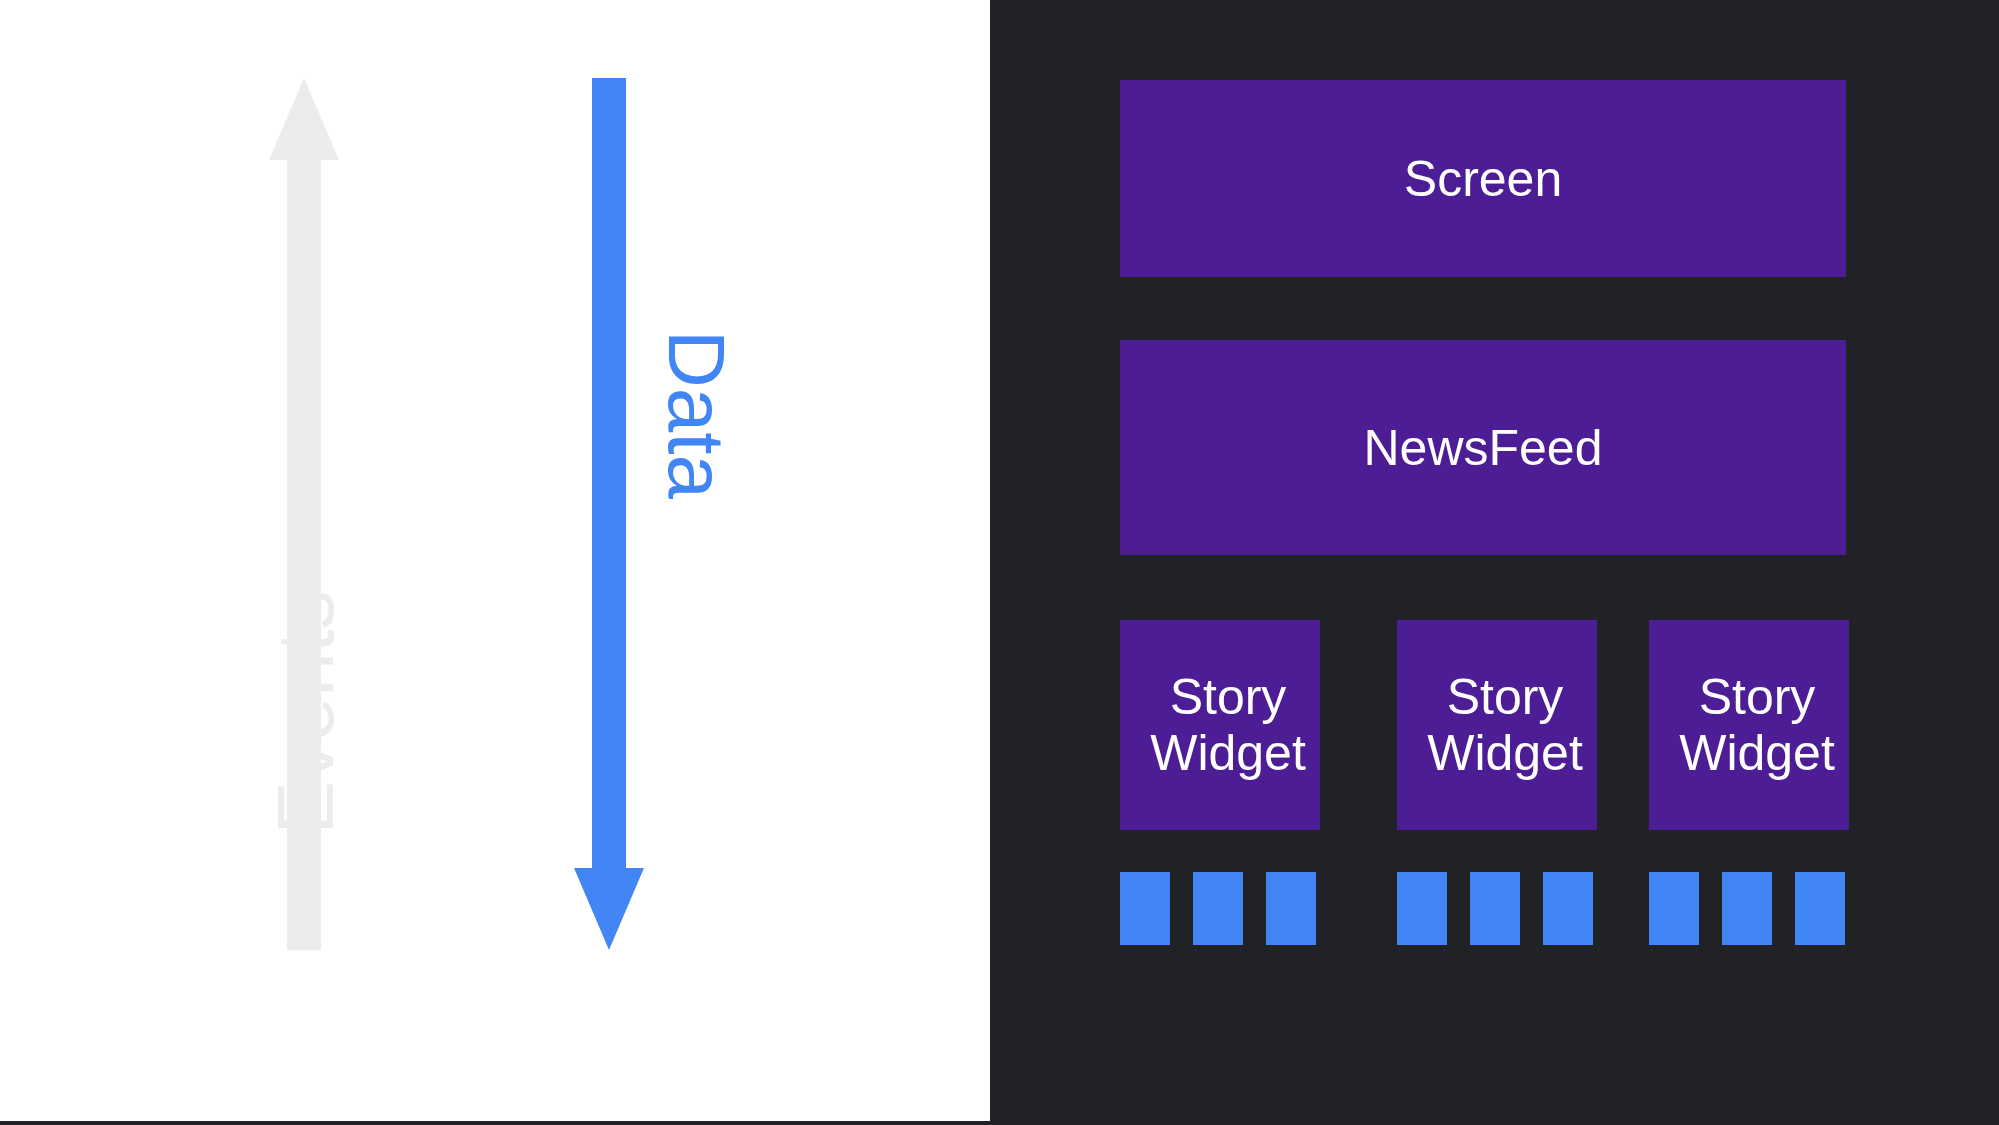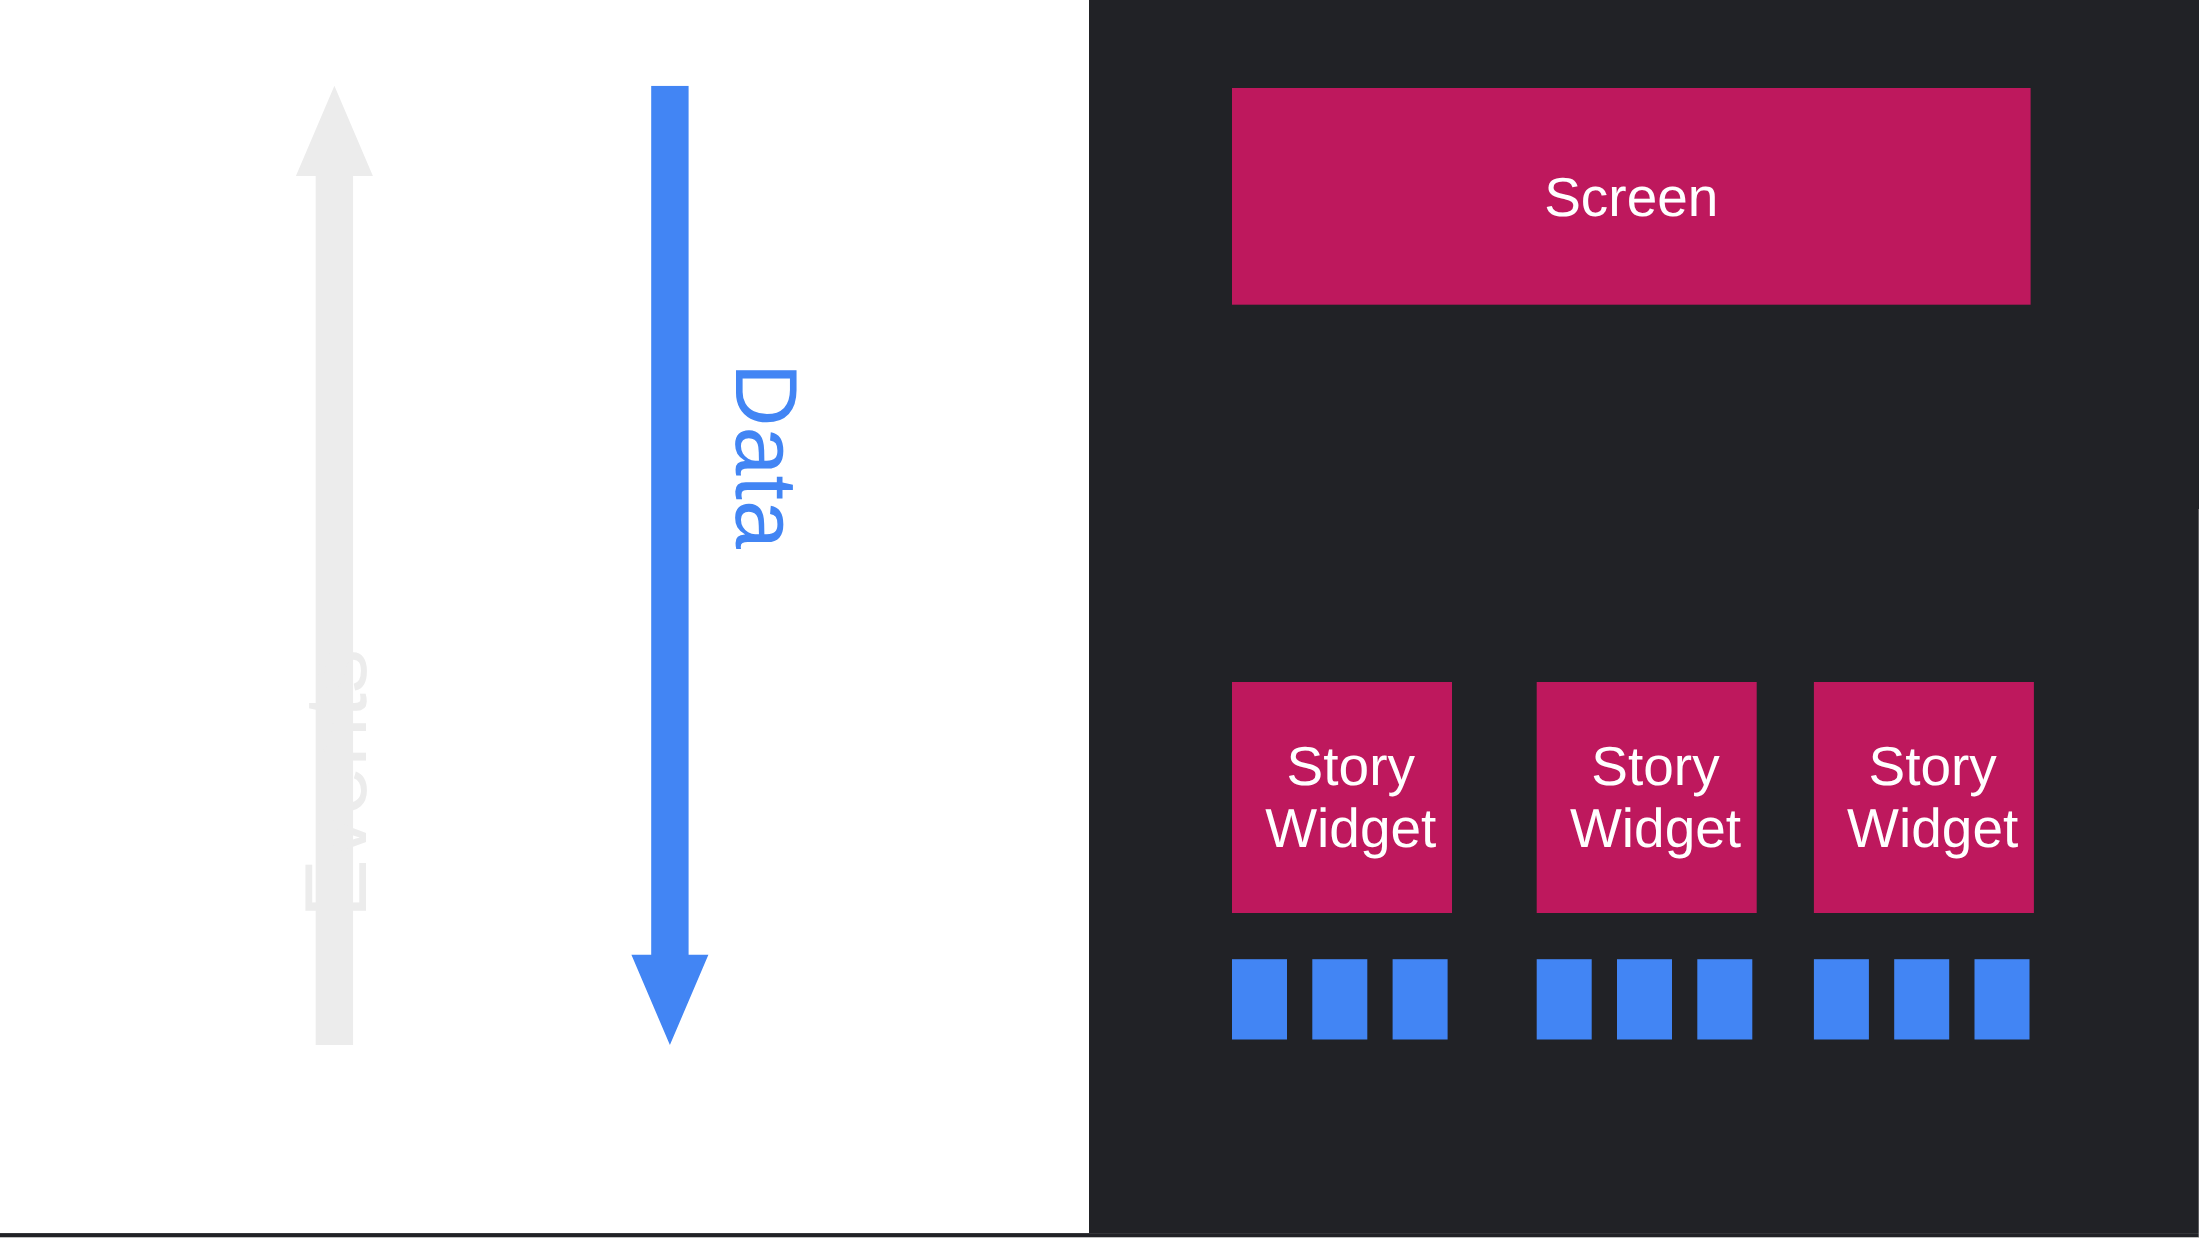--- a/index.html
+++ b/index.html
@@ -72,21 +72,21 @@
     position: absolute;
     left: 990px;
     top: 0;
     width: 1009px;
     height: 1121px;
     background: #212226;
   }
 
   .grey-box {
     position: absolute;
-    background: #be185d;
+    background: #4c1d95;
     color: #ffffff;
     display: flex;
     align-items: center;
     justify-content: center;
     text-align: center;
     font-size: 50px;
     line-height: 1.12;
     font-weight: 400;
   }
 
@@ -149,20 +149,23 @@
 
     <div class="axis-label" id="data-label">Data</div>
   </div>
 
   <div id="right-panel">
 
     <div class="grey-box" id="screen-box">
       <span>Screen</span>
     </div>
 
+    <div class="grey-box" id="newsfeed-box">
+      <span>NewsFeed</span>
+    </div>
 
     <div class="grey-box story-box" id="story-box-1">
       <span>
         <span class="story-label-line">Story</span>
         <span class="story-label-line">Widget</span>
       </span>
     </div>
     <div class="bar-group" id="bar-group-1">
       <div class="bar"></div>
       <div class="bar"></div>

